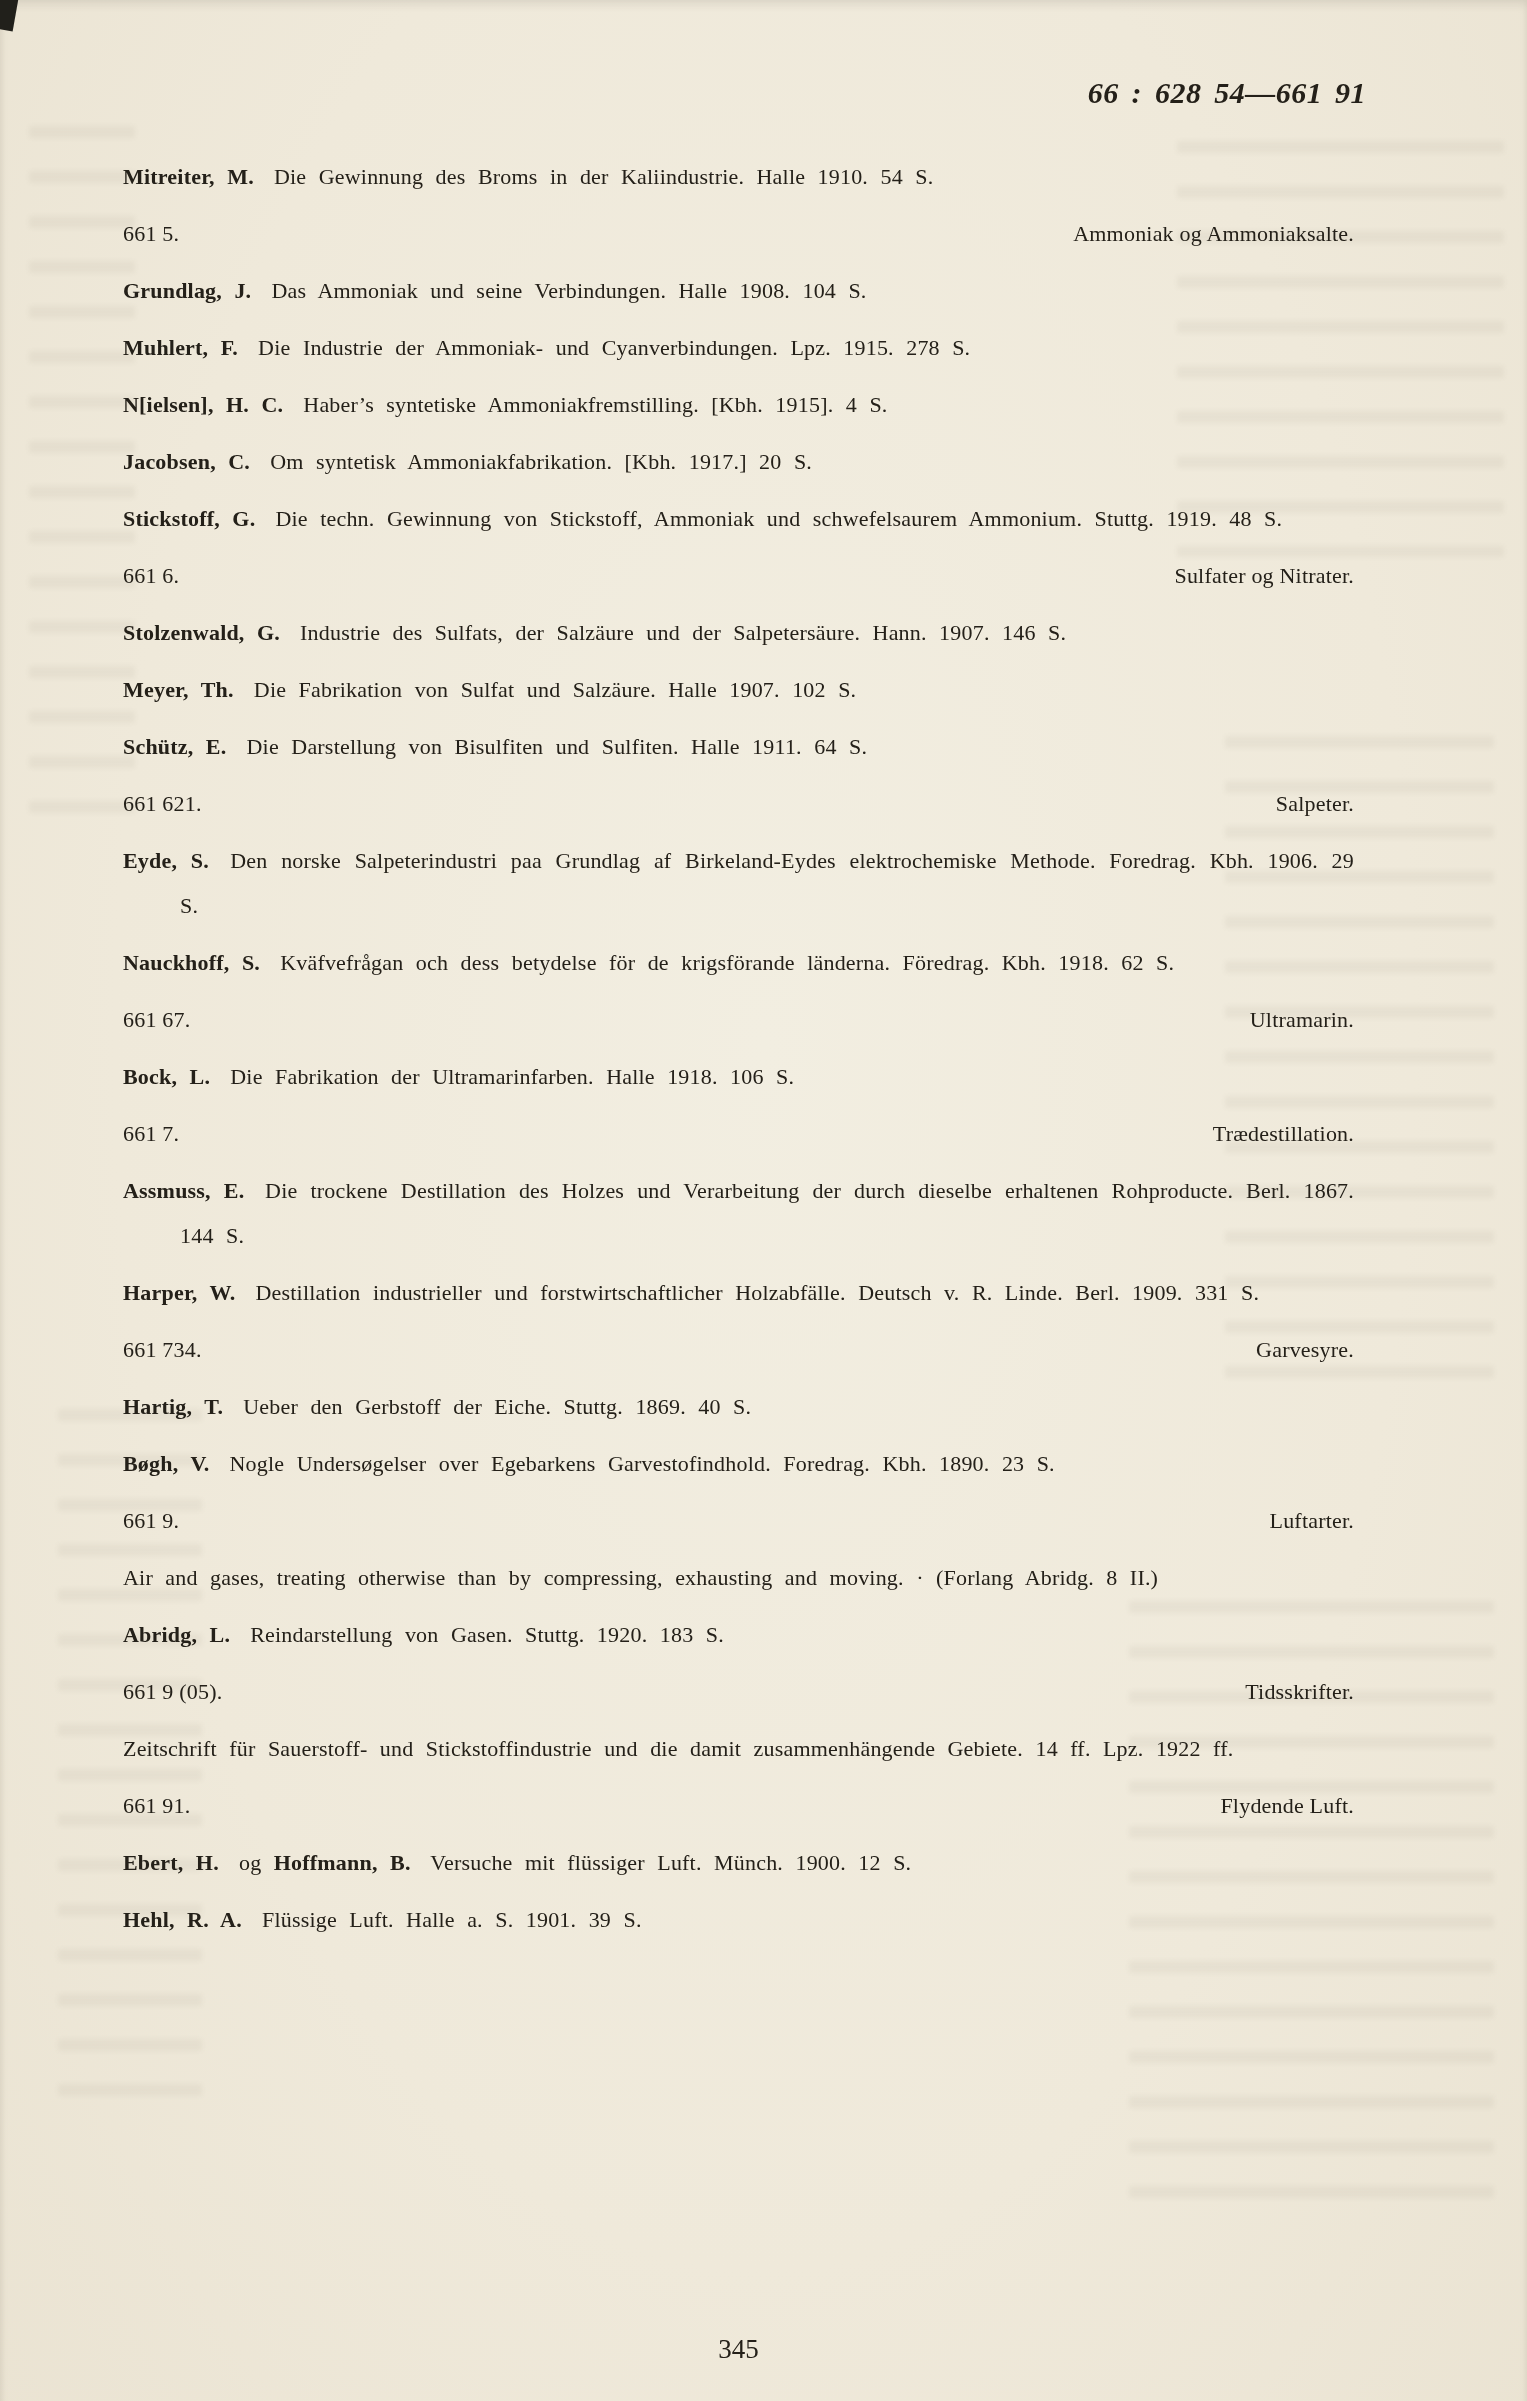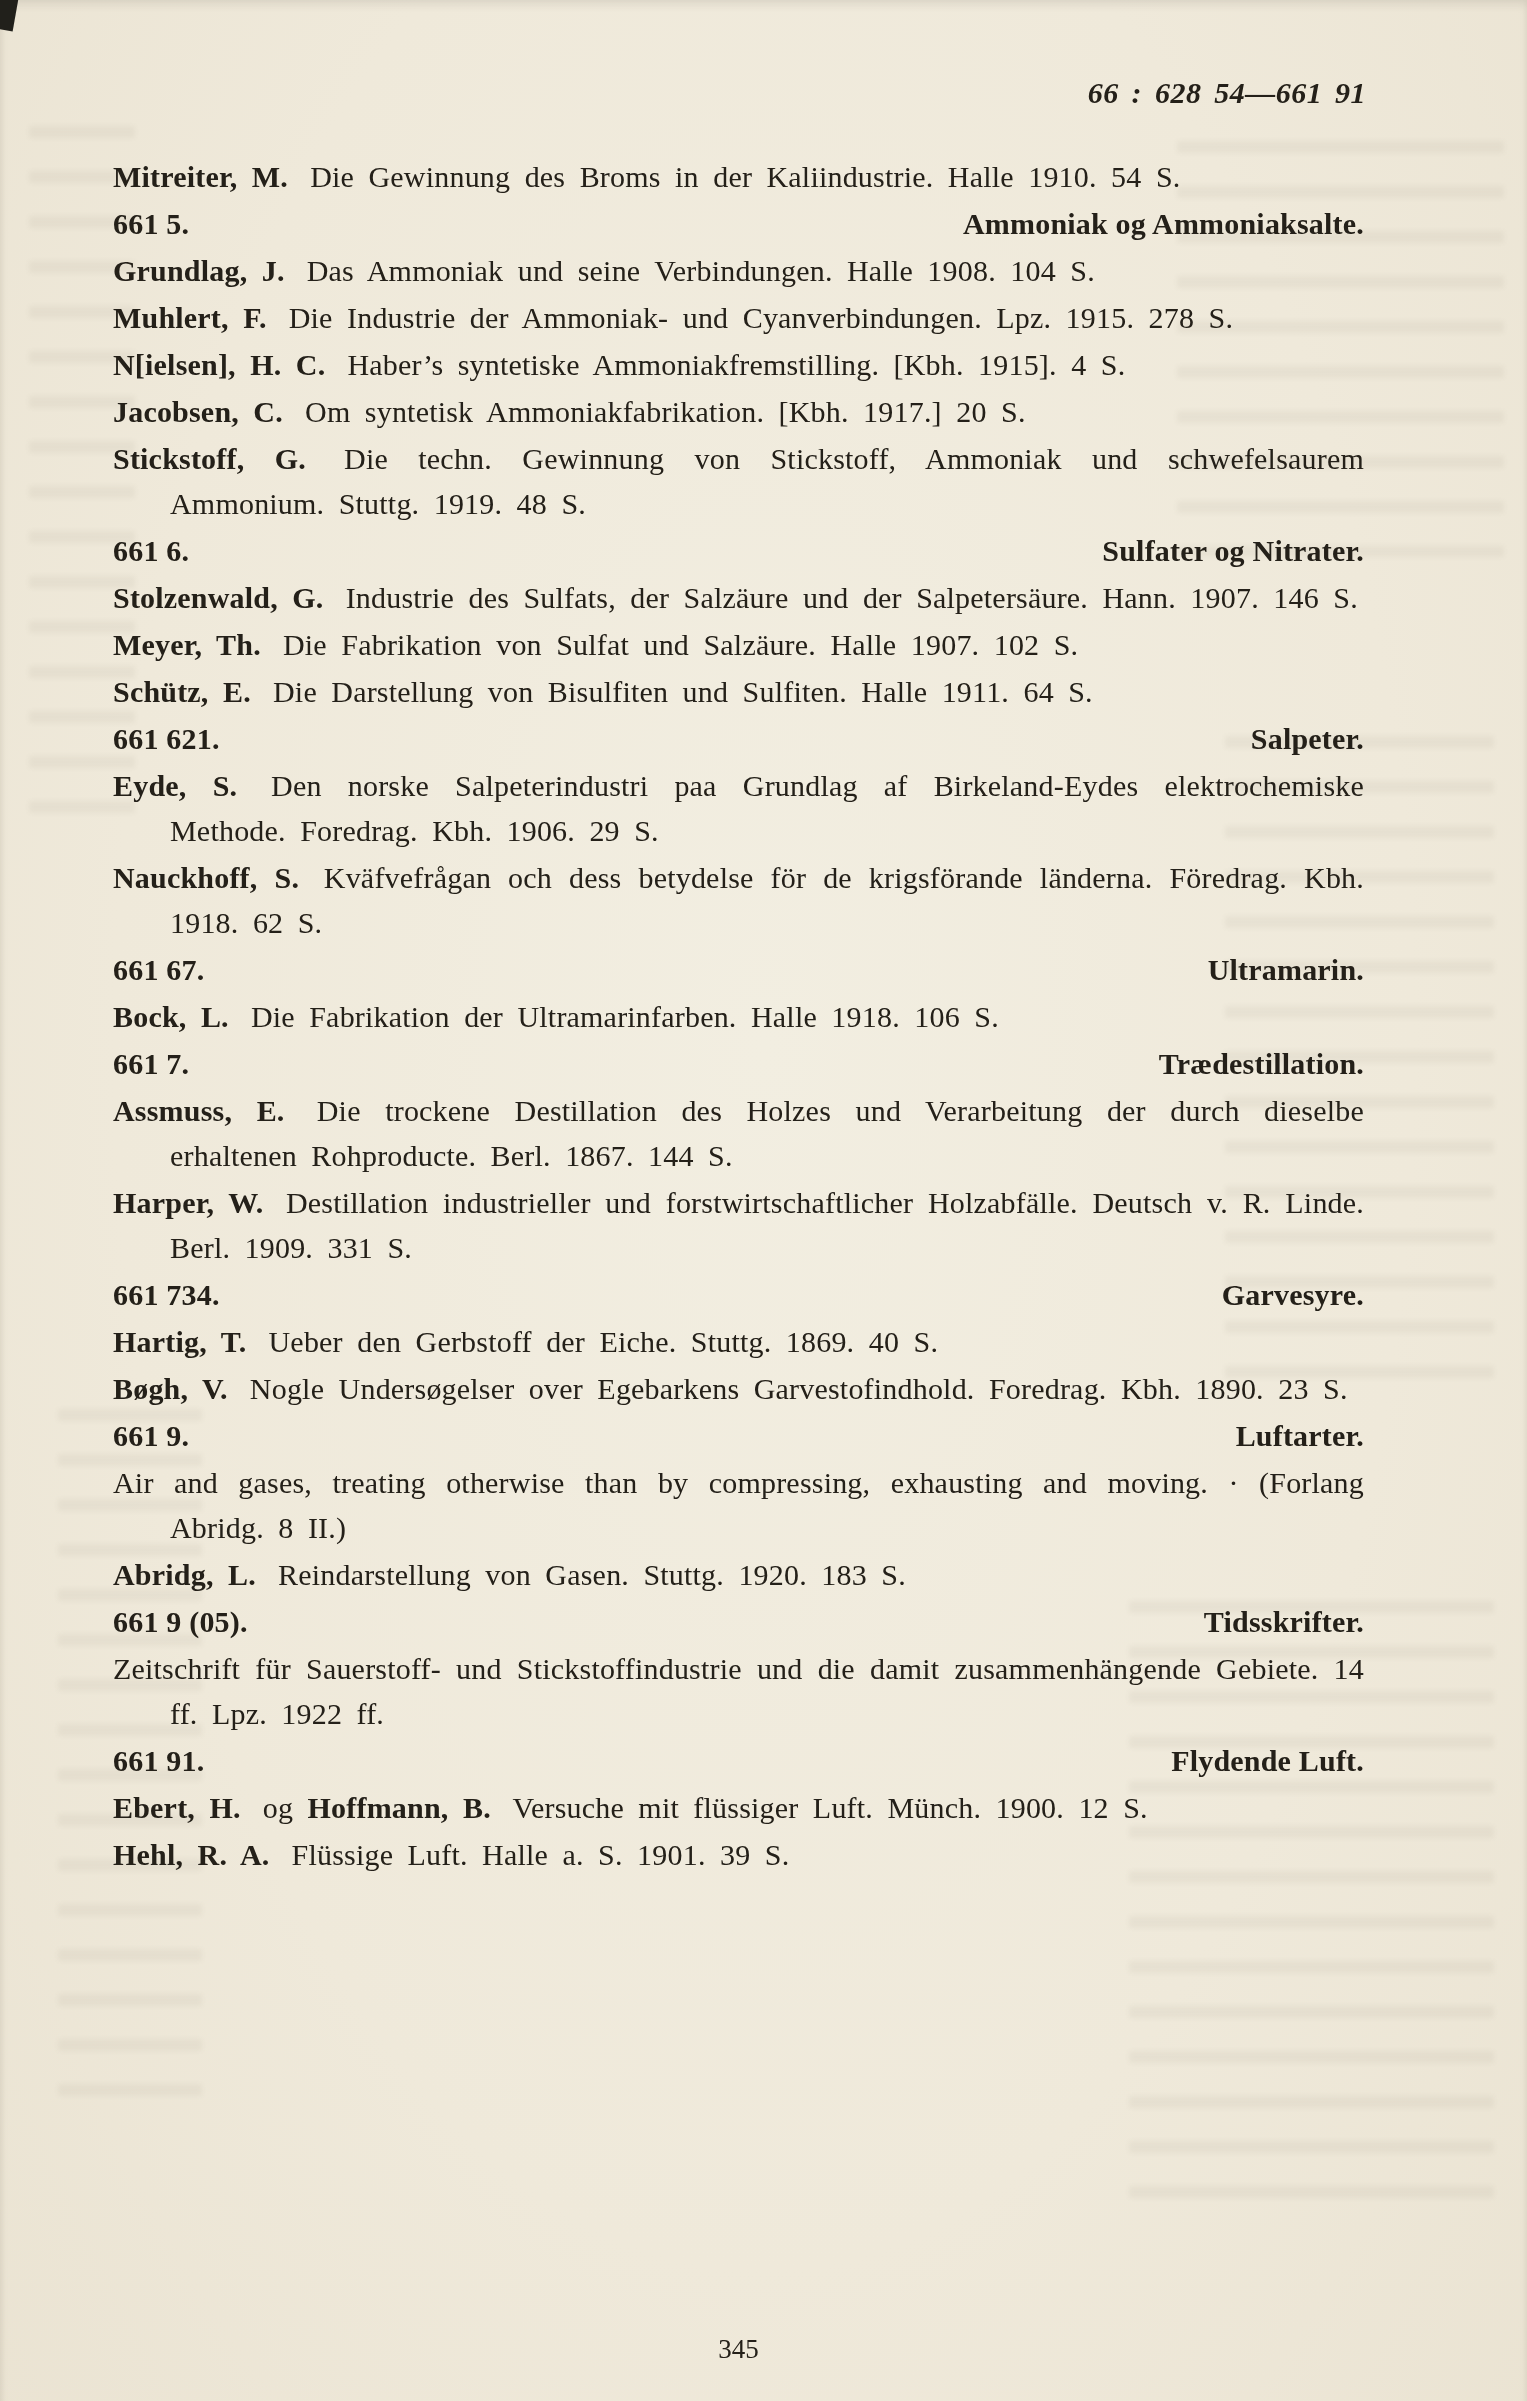--- a/index.html
+++ b/index.html
@@ -55,39 +55,39 @@
     margin: 0 0 44px 0;
     font-weight: bold;
     font-size: 30px;
     line-height: 34px;
     text-align: right;
     letter-spacing: 0.5px;
     word-spacing: 4.8px;
     font-style: italic;
   }
   .entries p {
-    margin: 2px;
-    font-size: 30px;
+    margin: 12px;
+    font-size: 22px;
     line-height: 45px;
     letter-spacing: 0.2px;
   }
   .entry {
     text-align: justify;
     padding-left: 57px;
     text-indent: -57px;
     word-spacing: 6.7px;
   }
   .lead {
     font-weight: bold;
     margin-right: 7.7px;
   }
   .heading {
     display: flex;
     justify-content: space-between;
-    font-weight: bold;
+    font-weight: normal;
     align-items: center;
   }
   .page-number {
     position: absolute;
     left: 111px;
     top: 2335px;
     width: 1255px;
     text-align: center;
     font-size: 27px;
     line-height: 29px;

